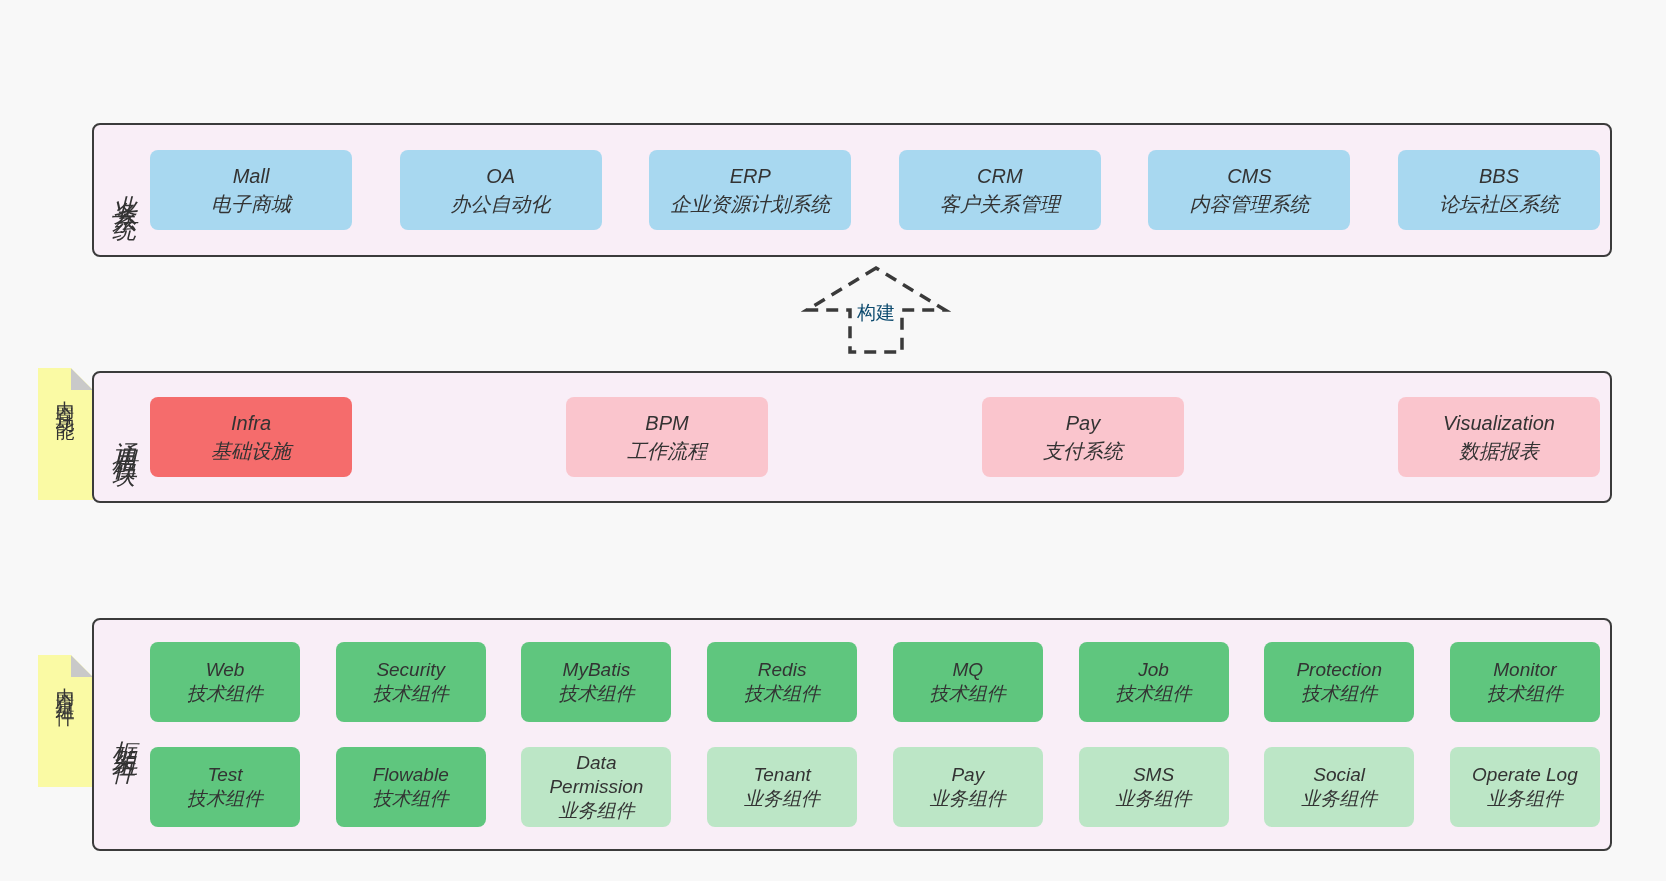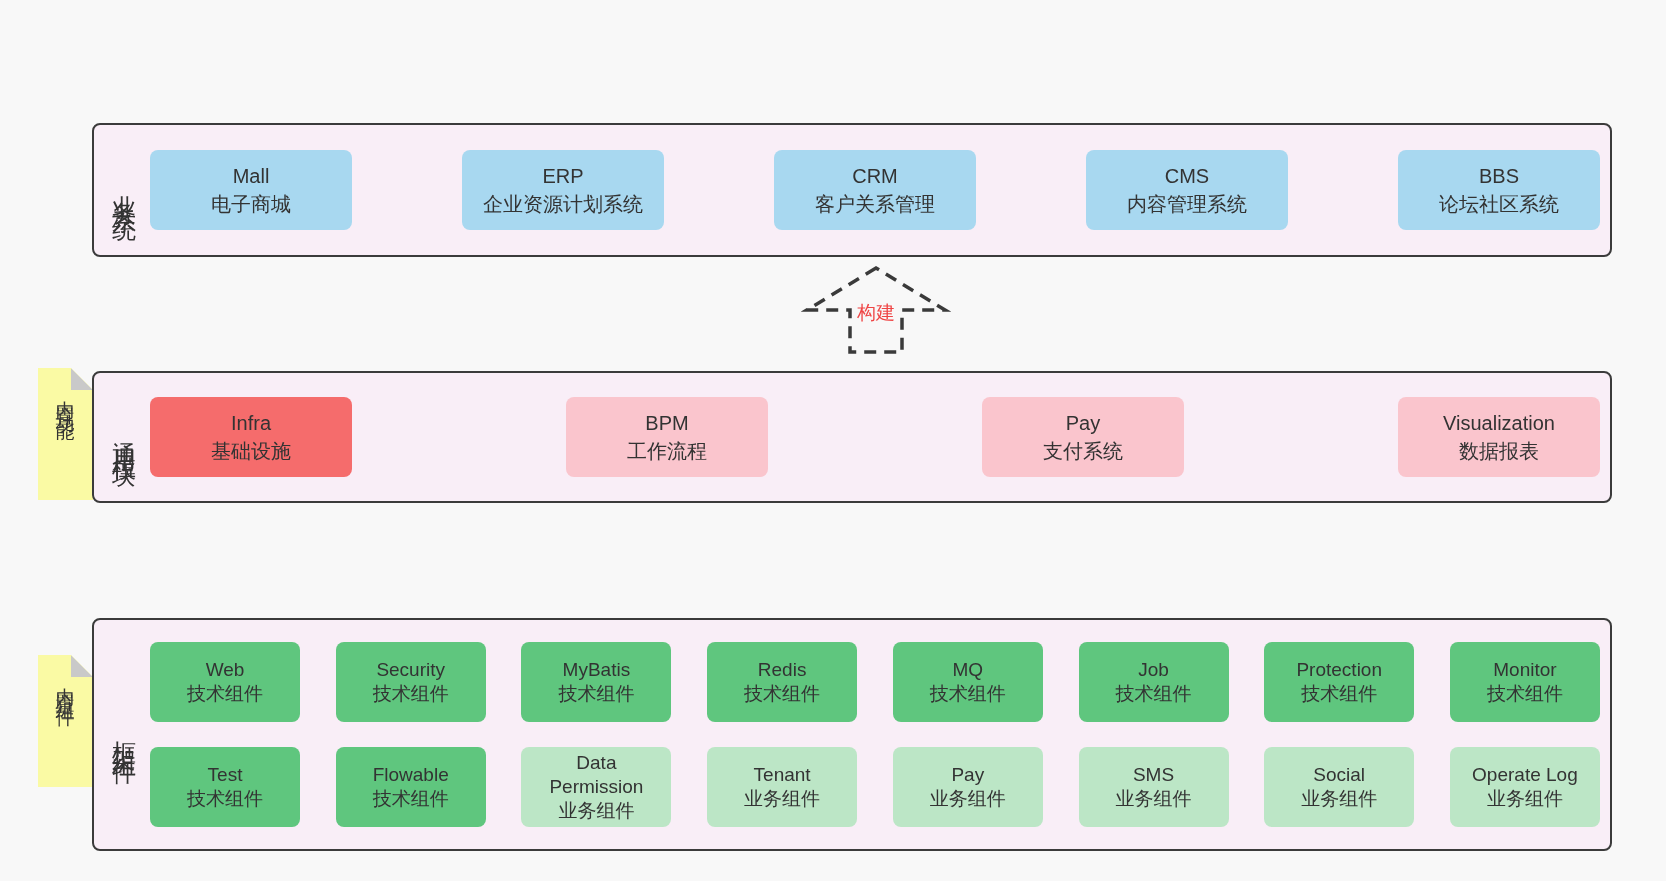--- a/index.html
+++ b/index.html
@@ -12,20 +12,21 @@
   .stage{position:relative;width:1666px;height:881px;overflow:hidden;}
 
   
   .band{
     position:absolute;left:92px;width:1520px;
     background:#f9eef7;
     border:2px solid #3b3b3b;border-radius:8px;
     box-sizing:border-box;
     display:flex;
     z-index:2;
+    font-style:italic;
   }
   #band-business{top:123px;height:134px;}
   #band-modules{top:371px;height:132px;}
   #band-components{top:618px;height:233px;}
 
   .band-label{
     writing-mode:vertical-rl;text-orientation:upright;
     font-size:24px;letter-spacing:7px;line-height:1;
     align-self:center;
     margin-left:12px;
@@ -82,21 +83,21 @@
   #arrow-build{left:801px;top:264px;}
   #arrow-implement{left:815px;top:518px;}
   .arrow svg{display:block;width:150px;height:92px;}
   .arrow path{
     fill:none;stroke:#3a3a3a;stroke-width:3.5;
     stroke-dasharray:12 8;
   }
   .arrow-label{
     position:absolute;left:50%;top:34px;transform:translateX(-50%);
     background:#f8f8f8;
-    font-size:19px;padding:2px 3px;white-space:nowrap;color:#ef4444;
+    font-size:19px;padding:2px 3px;white-space:nowrap;color:#0c4a6e;
   }
 </style>
 </head>
 <body>
 
 <div class="stage">
 
   <div class="note" id="note-functions">
     <span class="note-fold"></span>
     <span class="note-text">内置功能</span>
@@ -114,20 +115,24 @@
     <span class="arrow-label">构建</span>
   </div>
 
 
   <div class="band" id="band-business">
     <div class="band-label">业务系统</div>
     <div class="boxes">
       <div class="box box-l blue">
         <span>Mall</span>
         <span>电子商城</span>
+      </div>
+      <div class="box box-l blue">
+        <span>OA</span>
+        <span>办公自动化</span>
       </div>
       <div class="box box-l blue">
         <span>ERP</span>
         <span>企业资源计划系统</span>
       </div>
       <div class="box box-l blue">
         <span>CRM</span>
         <span>客户关系管理</span>
       </div>
       <div class="box box-l blue">

